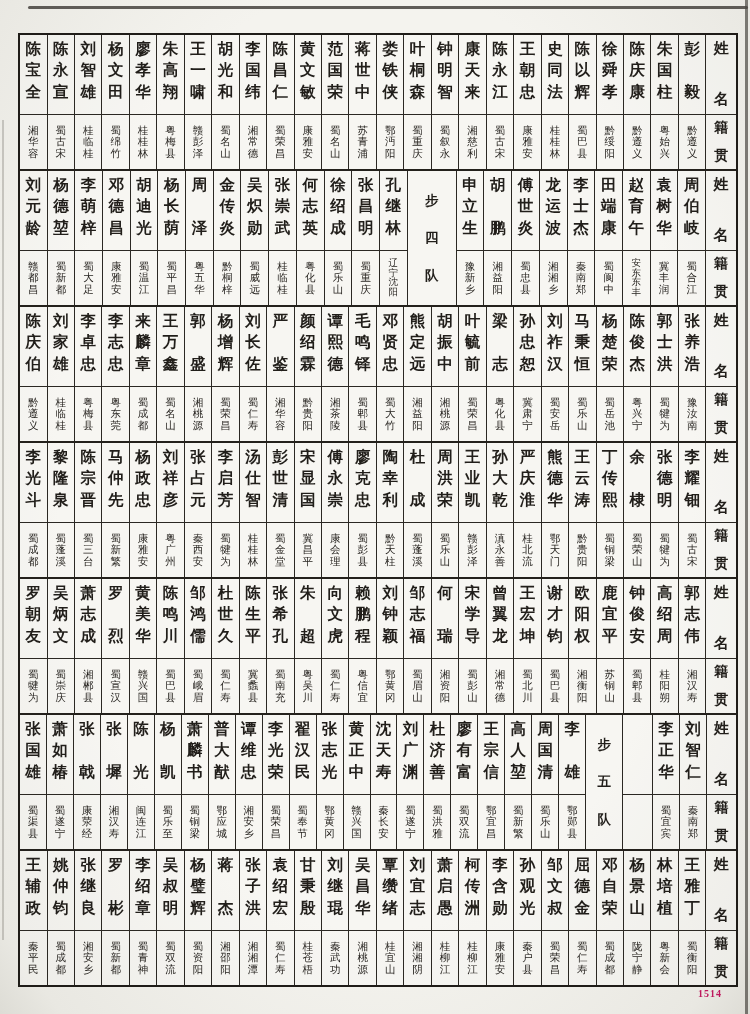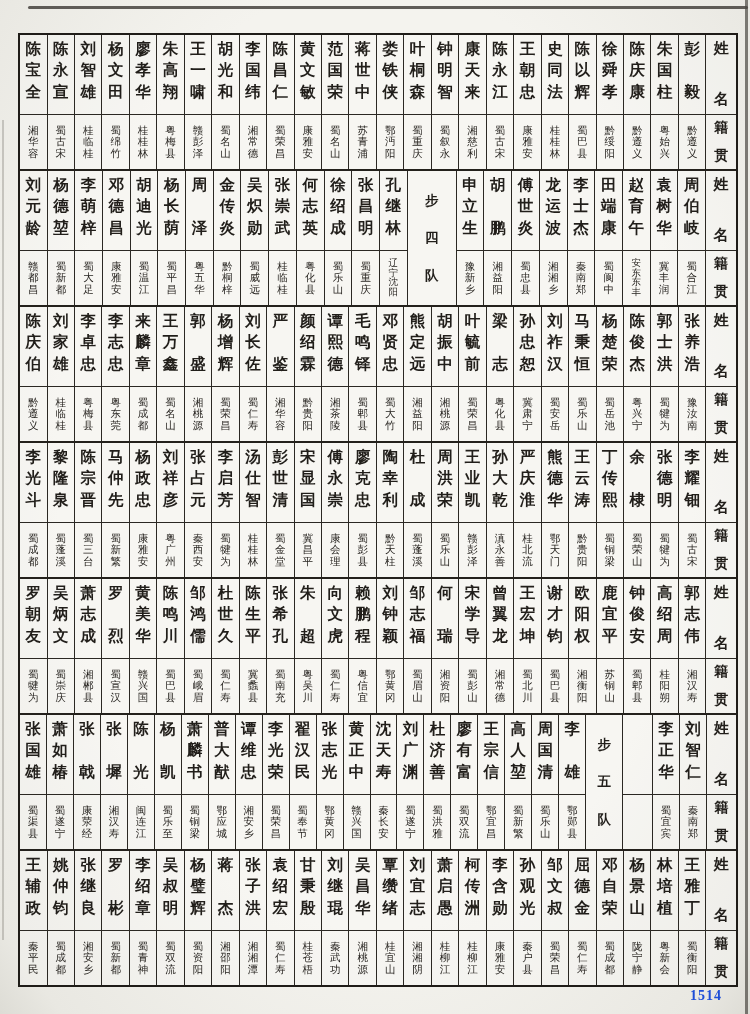--- a/index.html
+++ b/index.html
@@ -63,21 +63,21 @@
     display:flex;flex-direction:column;align-items:center;
     font-size:10.5px;font-weight:500;line-height:1.07;
   }
   .place-stack.tight{font-size:9.5px;line-height:1.0;}
   .unit-stack{
     display:flex;flex-direction:column;align-items:center;gap:24px;
     font-size:13.5px;font-weight:700;line-height:1;
   }
   .page-number{
     position:absolute;right:28px;top:988px;
-    font-size:14px;letter-spacing:1px;color:#1d4ed8;font-weight:600;
+    font-size:10px;letter-spacing:1px;color:#be185d;font-weight:600;
     font-family:"Liberation Serif","DejaVu Serif",serif;
   }
 </style>
 </head>
 <body>
 
 <div class="paper"></div>
 <div class="scan-top-line"></div>
 <div class="scan-right-edge"></div>
 <div class="scan-left-edge"></div>

